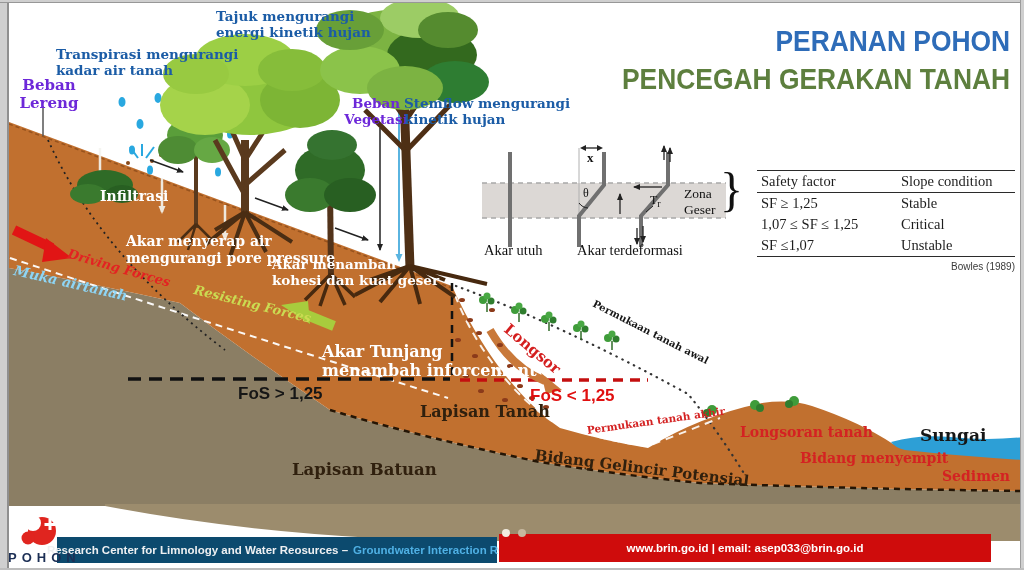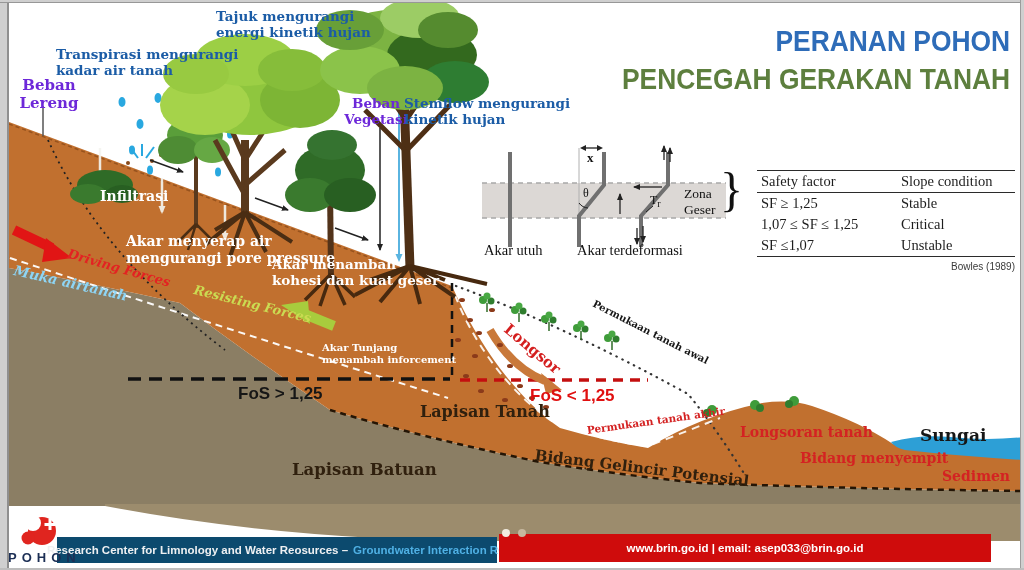--- a/index.html
+++ b/index.html
@@ -338,21 +338,21 @@
 
   <div class="lbl ital" style="left:70px;top:246px;font-size:13px;color:#e32222;transform:rotate(16deg);transform-origin:0 0;">Driving Forces</div>
 
   <div class="lbl ital" style="left:196px;top:282px;font-size:13px;color:#cbdb52;transform:rotate(14deg);transform-origin:0 0;">Resisting Forces</div>
 
   <div class="lbl c-white" style="left:272px;top:256px;font-size:13.5px;">
     <span class="ln">Akar menambah</span>
     <span class="ln">kohesi dan kuat geser</span>
   </div>
 
-  <div class="lbl c-white" style="left:322px;top:342px;font-size:10px;">
+  <div class="lbl c-white" style="left:322px;top:342px;font-size:16px;">
     <span class="ln">Akar Tunjang</span>
     <span class="ln">menambah inforcement</span>
   </div>
 
   <div class="lbl sans c-black" style="left:238px;top:384px;font-size:17px;">FoS &gt; 1,25</div>
 
   <div class="lbl sans" style="left:530px;top:386px;font-size:17px;color:#e01010;">FoS &lt; 1,25</div>
 
   <div class="lbl c-dark" style="left:420px;top:402px;font-size:16px;">Lapisan Tanah</div>
 

